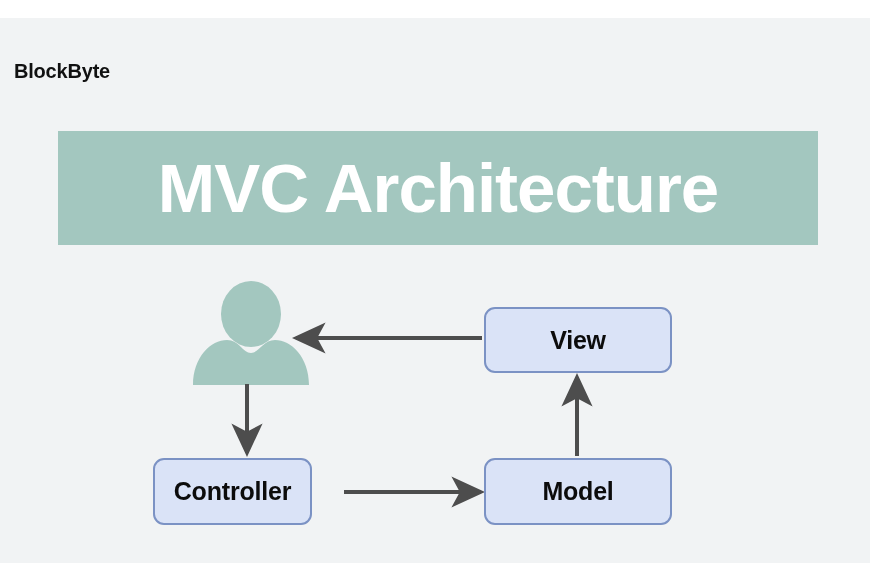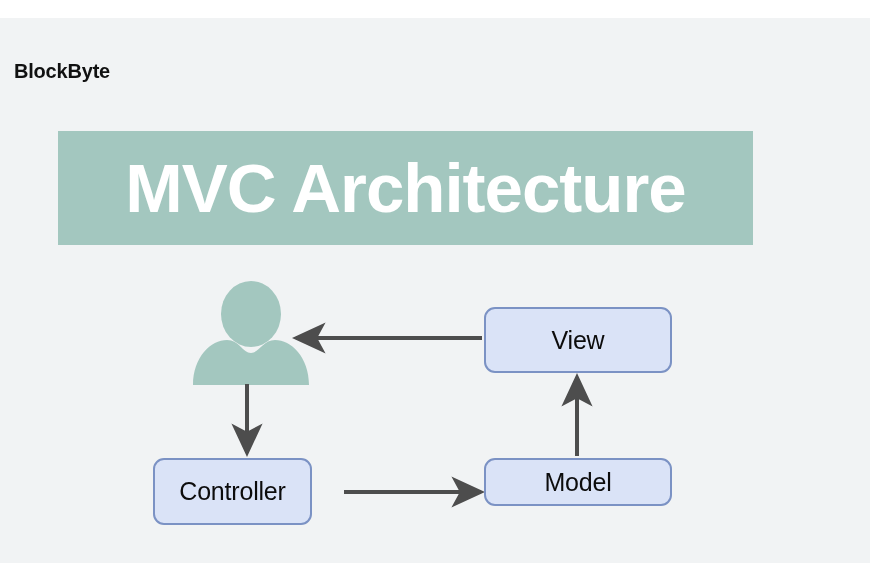--- a/index.html
+++ b/index.html
@@ -34,21 +34,21 @@
     font-size: 20px;
     font-weight: bold;
     color: #111111;
     letter-spacing: -0.2px;
     white-space: nowrap;
   }
   .title-banner {
     position: absolute;
     left: 58px;
     top: 131px;
-    width: 695px;
+    width: 760px;
     height: 114px;
     background: #a3c7bf;
     display: flex;
     align-items: center;
     justify-content: center;
   }
   .title-banner-text {
     color: #ffffff;
     font-size: 69px;
     font-weight: bold;
@@ -65,30 +65,31 @@
   }
   .node-box {
     position: absolute;
     background: #dae3f7;
     border: 2px solid #7b92c4;
     border-radius: 11px;
     box-sizing: border-box;
     display: flex;
     align-items: center;
     justify-content: center;
+    font-weight: bold;
   }
   .node-label {
     font-size: 25px;
     color: #0c0c0c;
     white-space: nowrap;
     letter-spacing: -0.2px;
   }
   #box-view    { left: 484px; top: 307px; width: 188px; height: 66px; }
   #box-controller { left: 153px; top: 458px; width: 159px; height: 67px; }
-  #box-model   { left: 484px; top: 458px; width: 188px; height: 48px; }
+  #box-model   { left: 484px; top: 458px; width: 188px; height: 67px; }
 </style>
 </head>
 <body>
 
 <div id="canvas">
 
   <div class="page-bg"></div>
 
   <div class="brand">BlockByte</div>
 

